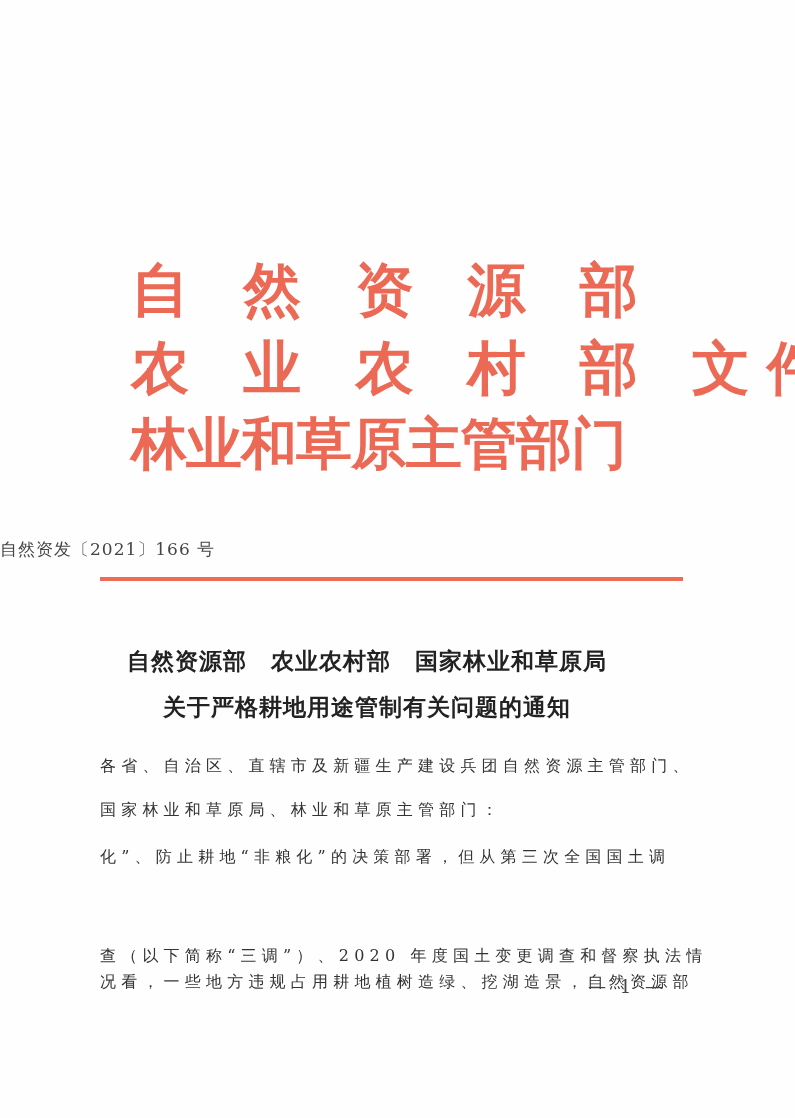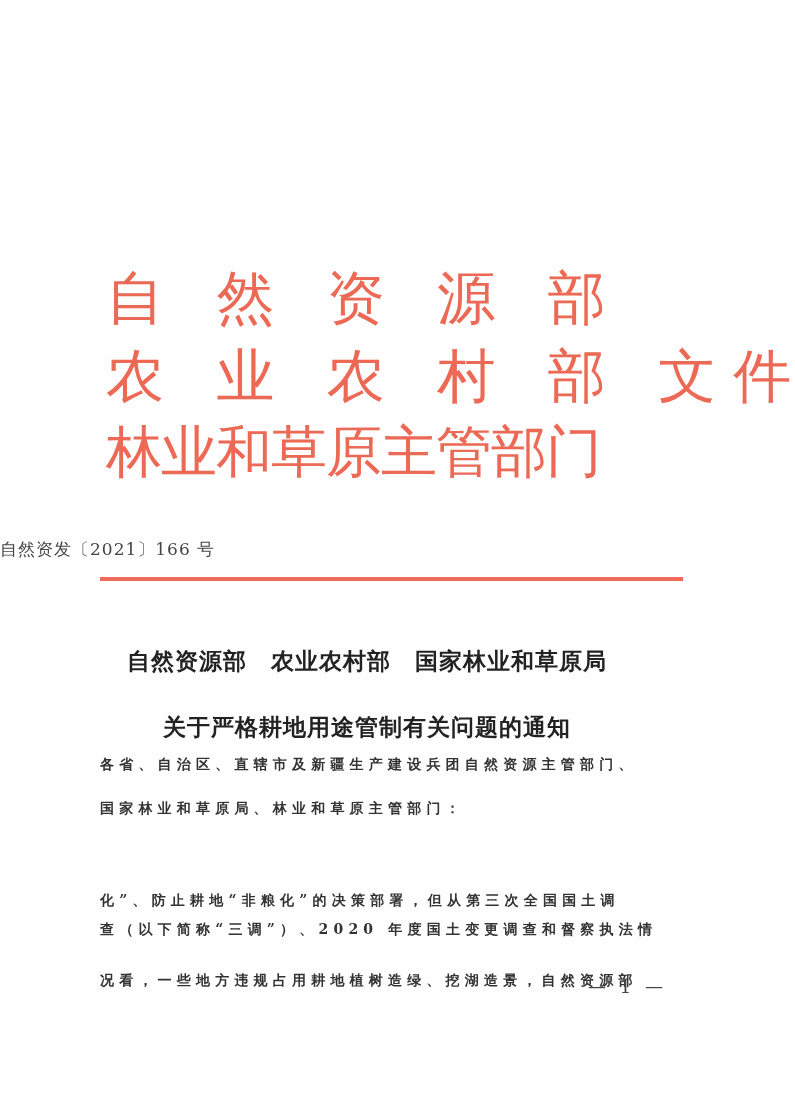--- a/index.html
+++ b/index.html
@@ -1,43 +1,43 @@
 <!DOCTYPE html>
 <html><head>
 <meta charset="utf-8">
 <style>
   html, body { margin: 0; padding: 0; background: #ffffff; }
   body { width: 795px; height: 1118px; position: relative; overflow: hidden; font-family: "DejaVu Serif", serif; }
   .page { position: absolute; left: 0; top: 0; width: 795px; height: 1118px; background: #fefefe; }
-  .issuer { position: absolute; left: 106px; color: #ec6a55; font-family: "DejaVu Sans", sans-serif; font-weight: normal; white-space: nowrap; margin-top: 8px; }
+  .issuer { position: absolute; left: 131px; color: #ec6a55; font-family: "DejaVu Sans", sans-serif; font-weight: bold; white-space: nowrap; }
   .issuer.l1 { top: 252px; font-size: 58px; letter-spacing: 17px; }
   .issuer.l2 { top: 330px; font-size: 58px; letter-spacing: 17px; }
   .issuer.l3 { top: 407px; font-size: 56px; letter-spacing: -1px; }
   .docno { position: absolute; top: 538px; left: 0; width: 795px; text-align: left; font-size: 17px; color: #444; letter-spacing: 1px; }
   .redline { position: absolute; left: 100px; top: 577px; width: 583px; height: 4px; background: #ee6b58; }
   .title { position: absolute; left: 0; width: 734px; text-align: center; font-family: "DejaVu Sans", sans-serif; font-weight: bold; font-size: 23px; color: #222; white-space: nowrap; }
   .title.t1 { top: 646px; letter-spacing: 1px; }
-  .title.t2 { top: 712px; letter-spacing: 1px; }
-  .body-line { position: absolute; left: 100px; width: 585px; font-size: 14px; color: #333; white-space: nowrap; letter-spacing: 5.2px; font-weight: bold; }
+  .title.t2 { top: 692px; letter-spacing: 1px; }
+  .body-line { position: absolute; left: 100px; width: 585px; font-size: 16px; color: #333; white-space: nowrap; letter-spacing: 5.2px; }
   .pagenum { position: absolute; top: 976px; left: 588px; font-size: 18px; color: #444; letter-spacing: 4px; }
 </style>
 </head>
 <body>
 
 <div class="page">
   <div class="issuer l1">自 然 资 源 部</div>
   <div class="issuer l2">农 业 农 村 部 文件</div>
   <div class="issuer l3">林业和草原主管部门</div>
 
   <div class="docno">自然资发〔2021〕166 号</div>
   <div class="redline"></div>
 
   <div class="title t1">自然资源部　农业农村部　国家林业和草原局</div>
   <div class="title t2">关于严格耕地用途管制有关问题的通知</div>
 
   <div class="body-line" style="top:756px">各省、自治区、直辖市及新疆生产建设兵团自然资源主管部门、</div>
   <div class="body-line" style="top:800px">国家林业和草原局、林业和草原主管部门：</div>
-  <div class="body-line" style="top:892px">化”、防止耕地“非粮化”的决策部署，但从第三次全国国土调</div>
-  <div class="body-line" style="top:921px">查（以下简称“三调”）、2020 年度国土变更调查和督察执法情</div>
+  <div class="body-line" style="top:847px">化”、防止耕地“非粮化”的决策部署，但从第三次全国国土调</div>
+  <div class="body-line" style="top:946px">查（以下简称“三调”）、2020 年度国土变更调查和督察执法情</div>
   <div class="body-line" style="top:972px">况看，一些地方违规占用耕地植树造绿、挖湖造景，自然资源部</div>
 
   <div class="pagenum">— 1 —</div>
 </div>
 
 </body></html>

